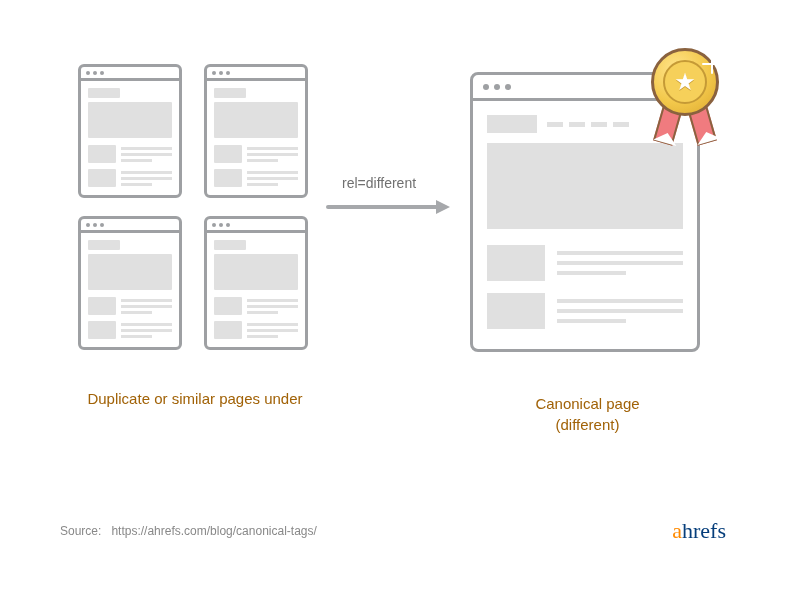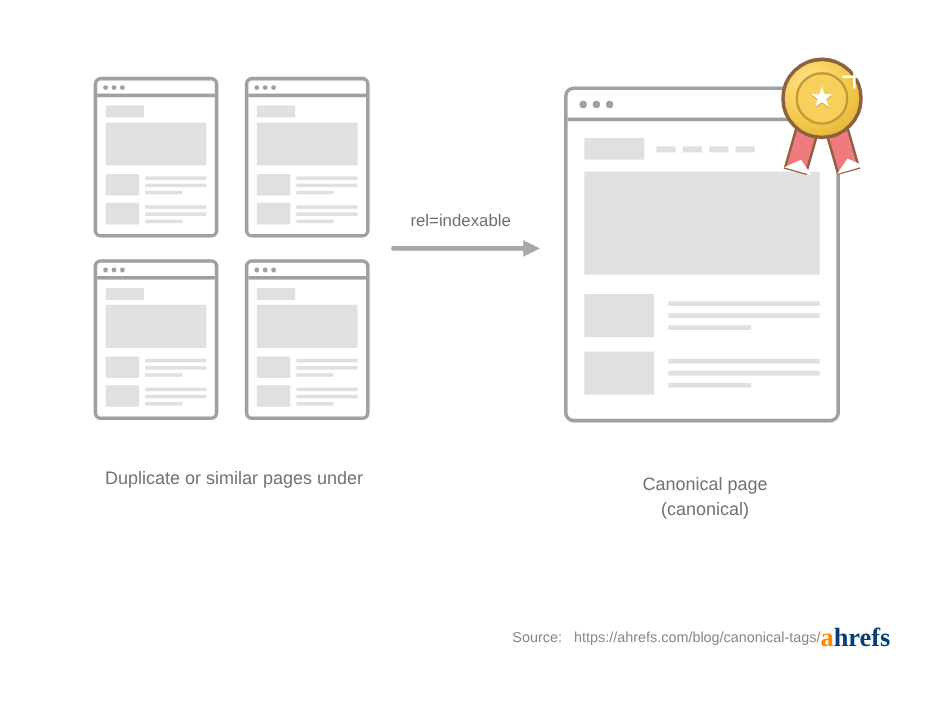--- a/index.html
+++ b/index.html
@@ -118,21 +118,21 @@
     border-bottom:7px solid transparent;
     border-left:14px solid #a6a8ab;
   }
 
   
   .caption {
     position:absolute;
     text-align:center;
     font-size:15px;
     line-height:1.4;
-    color:#737373;
+    color:#a16207;
   }
   .caption-left {
     left:60px; top:388px; width:270px;
   }
   .caption-right {
     left:500px; top:393px; width:175px;
   }
 
   
   .medal {
@@ -192,31 +192,31 @@
   }
   .shine::before,.shine::after{
     content:"";position:absolute;background:#fff;border-radius:2px;
   }
   .shine::before{left:9px;top:0;width:2px;height:20px;}
   .shine::after{left:0;top:9px;width:20px;height:2px;}
 
   
   .footer {
     position:absolute;
-    left:60px; right:48px;
+    left:60px; right:64px;
     bottom:48px;
     display:flex;
-    justify-content:flex-end;
+    justify-content:space-between;
     align-items:center;
     font-size:12px;
     color:#888;
   }
   .brand {
     font-family: Georgia, 'Times New Roman', serif;
-    font-weight:bold;
+    font-weight:normal;
     font-size:22px;
     color:#063e7b;
   }
   .brand .a { color:#ff8a00; }
 </style>
 </head>
 <body>
 
 <div class="container">
 
@@ -322,21 +322,21 @@
           <div class="block b-thumb"></div>
           <div class="b-lines">
             <div class="b-line"></div>
             <div class="b-line"></div>
             <div class="b-line short"></div>
           </div>
         </div>
     </div>
   </div>
 
-  <div class="arrow-label">rel=indexable</div>
+  <div class="arrow-label">rel=different</div>
   <div class="arrow">
     <div class="arrow-line"></div>
     <div class="arrow-head"></div>
   </div>
 
   <div class="big-window">
     <div class="big-header">
         <span class="dot"></span>
         <span class="dot"></span>
         <span class="dot"></span>
@@ -380,21 +380,21 @@
         </div>
     </div>
     <div class="shine"></div>
   </div>
 
   <div class="caption caption-left">
     <span>Duplicate or similar pages under</span><br>
   </div>
   <div class="caption caption-right">
     <span>Canonical page</span><br>
-    <span>(canonical)</span>
+    <span>(different)</span>
   </div>
 
   <div class="footer">
     <div>
       <span>Source:</span>&nbsp;&nbsp;
       <span>https://ahrefs.com/blog/canonical-tags/</span>
     </div>
     <div class="brand">
       <span class="a">a</span><span>hrefs</span>
     </div>

